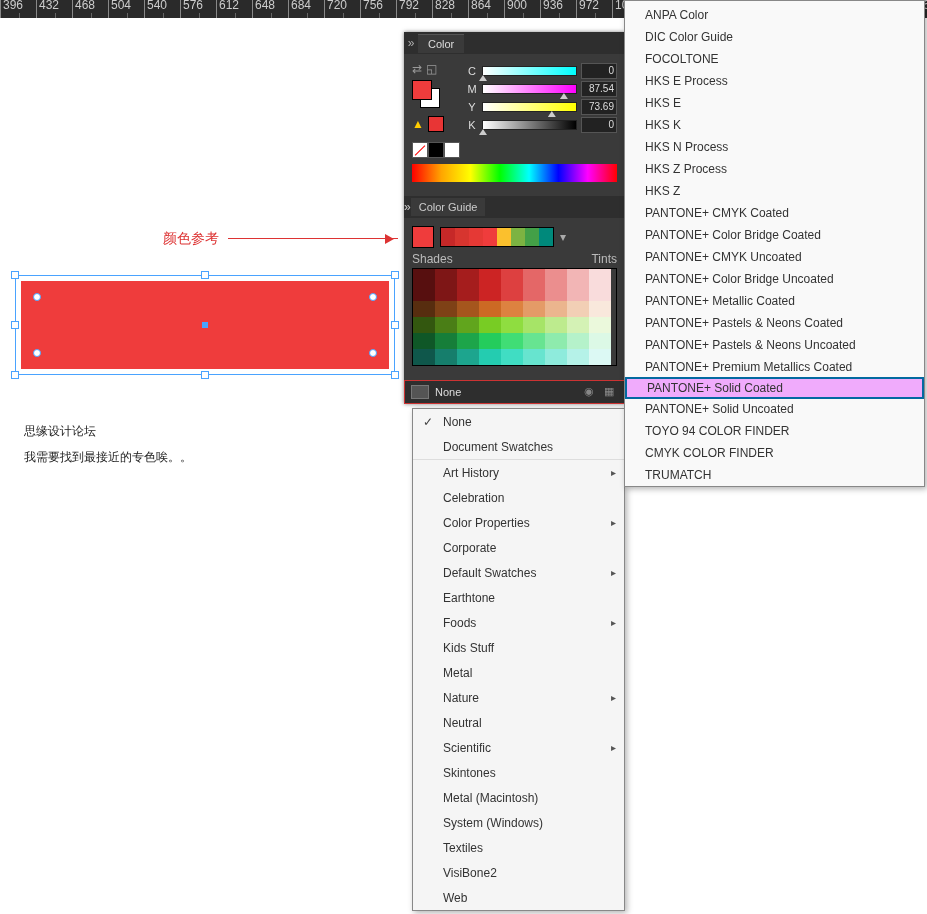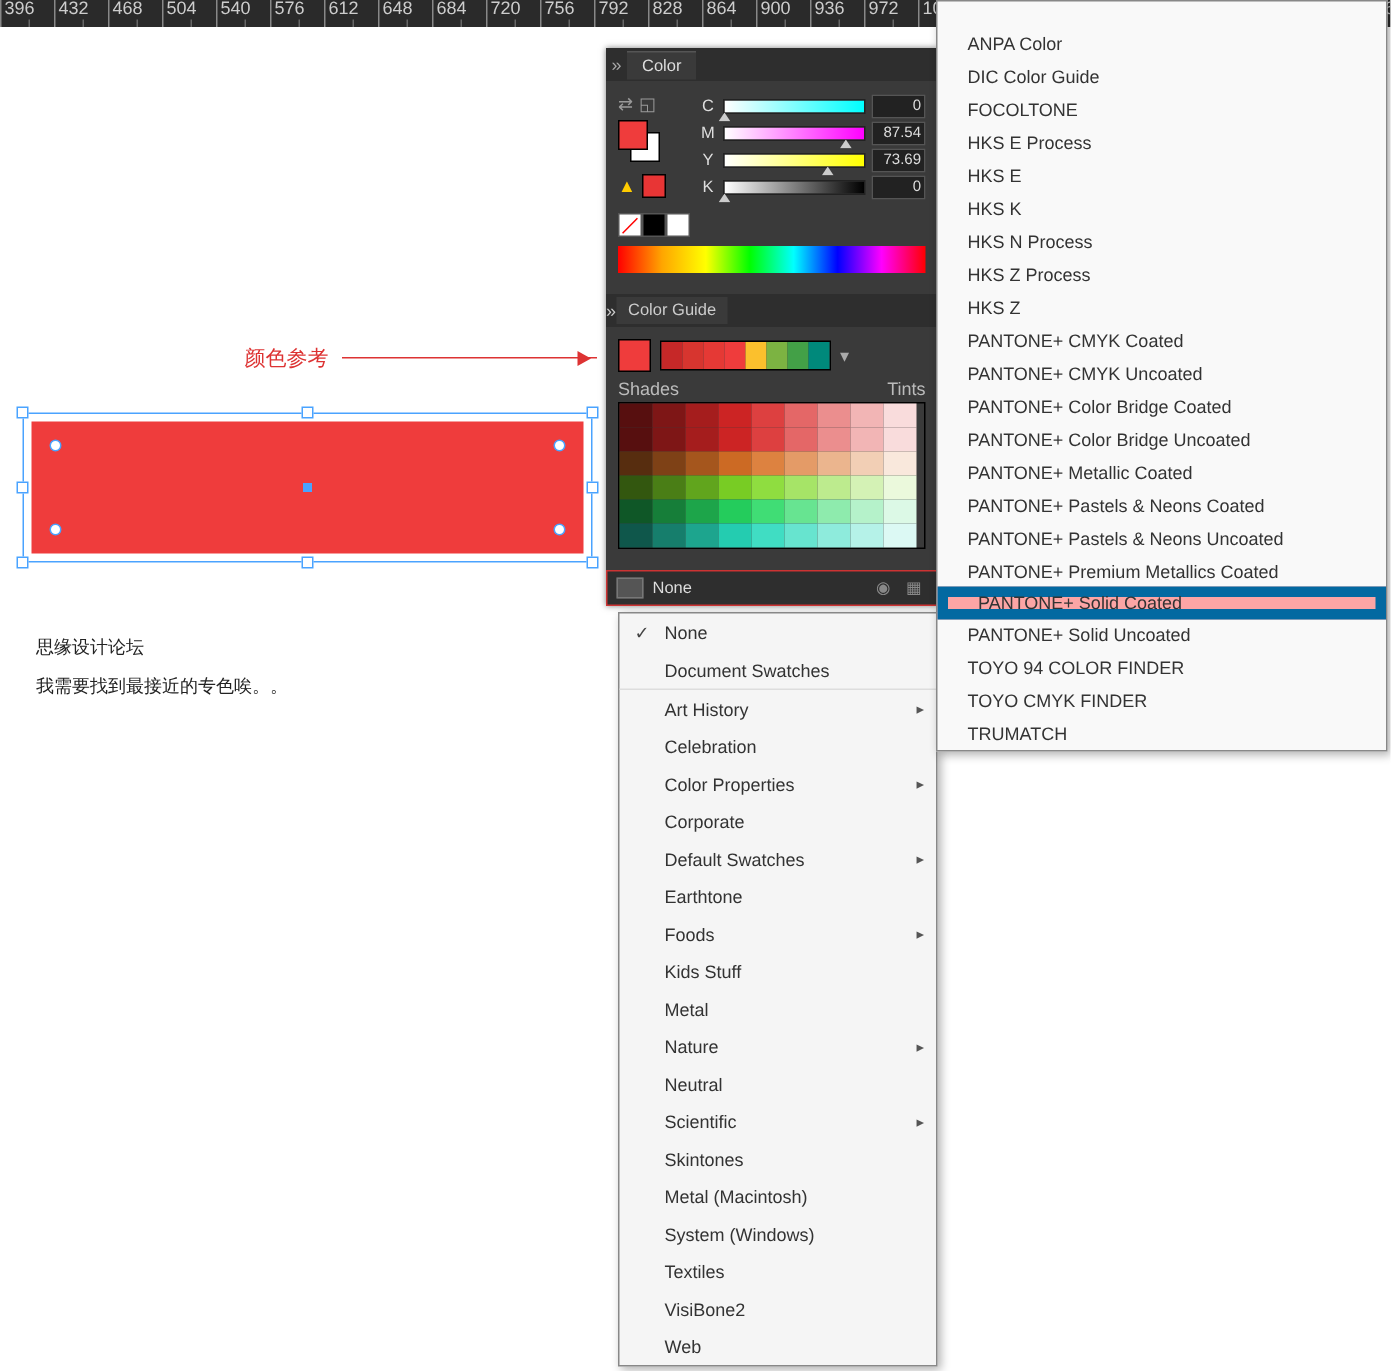--- a/index.html
+++ b/index.html
@@ -70,23 +70,23 @@
 .ftr .txt{color:#ddd;font-size:11px;flex:1}
 .ftr .ric{width:14px;height:14px;color:#888;font-size:11px}
 
 .menu1{position:absolute;left:412px;top:408px;width:213px;background:#f5f5f5;border:1px solid #888;box-shadow:2px 2px 6px rgba(0,0,0,.3)}
 .menu1 .hitem{border-bottom:1px solid #ddd}
 .menu1 .mi{display:flex;align-items:center;height:25px;padding:0 22px 0 30px;position:relative;color:#333}
 .menu1 .mi.chk::before{content:"✓";position:absolute;left:10px;color:#444}
 .menu1 .mi.sub::after{content:"▸";position:absolute;right:8px;color:#555;font-size:10px}
 .menu1 .mi.hl{background:#9ac8ef;border:1px solid #c33;margin:-1px}
 
-.menu2{position:absolute;left:624px;top:0;width:301px;background:#f9f9f9;border:1px solid #888;box-shadow:2px 2px 6px rgba(0,0,0,.3);padding-top:17px}
+.menu2{position:absolute;left:624px;top:0;width:301px;background:#f9f9f9;border:1px solid #888;box-shadow:2px 2px 6px rgba(0,0,0,.3);padding-top:3px}
 .menu2 .mi{height:22px;padding:0 12px 0 20px;display:flex;align-items:center;color:#333;font-size:12px}
-.menu2 .mi.hl{background:#fca5a5;border:7px solid #0369a1;margin:-1px 0}
+.menu2 .mi.hl{background:#f0abfc;border:2px solid #0369a1;margin:-1px 0}
 </style>
 </head>
 <body>
 
 <div class="ruler" id="ruler">
     <div class="tick">396</div>
     <div class="tick">432</div>
     <div class="tick">468</div>
     <div class="tick">504</div>
     <div class="tick">540</div>
@@ -332,25 +332,25 @@
     <div class="mi">ANPA Color</div>
     <div class="mi">DIC Color Guide</div>
     <div class="mi">FOCOLTONE</div>
     <div class="mi">HKS E Process</div>
     <div class="mi">HKS E</div>
     <div class="mi">HKS K</div>
     <div class="mi">HKS N Process</div>
     <div class="mi">HKS Z Process</div>
     <div class="mi">HKS Z</div>
     <div class="mi">PANTONE+ CMYK Coated</div>
+    <div class="mi">PANTONE+ Color Bridge Coated</div>
     <div class="mi">PANTONE+ CMYK Uncoated</div>
-    <div class="mi">PANTONE+ Color Bridge Coated</div>
     <div class="mi">PANTONE+ Color Bridge Uncoated</div>
     <div class="mi">PANTONE+ Metallic Coated</div>
     <div class="mi">PANTONE+ Pastels &amp; Neons Coated</div>
     <div class="mi">PANTONE+ Pastels &amp; Neons Uncoated</div>
     <div class="mi">PANTONE+ Premium Metallics Coated</div>
     <div class="mi hl">PANTONE+ Solid Coated</div>
     <div class="mi">PANTONE+ Solid Uncoated</div>
     <div class="mi">TOYO 94 COLOR FINDER</div>
-    <div class="mi">TOYO CMYK FINDER</div>
+    <div class="mi">CMYK COLOR FINDER</div>
     <div class="mi">TRUMATCH</div>
   </div>
 
 </body></html>

